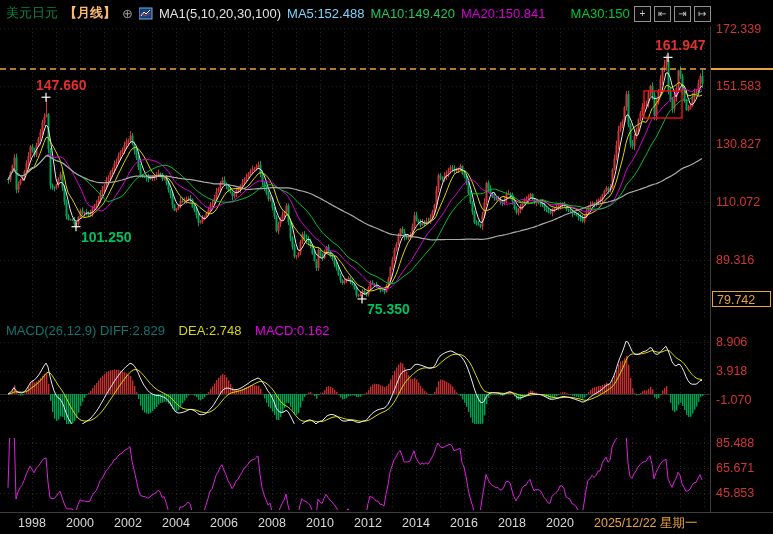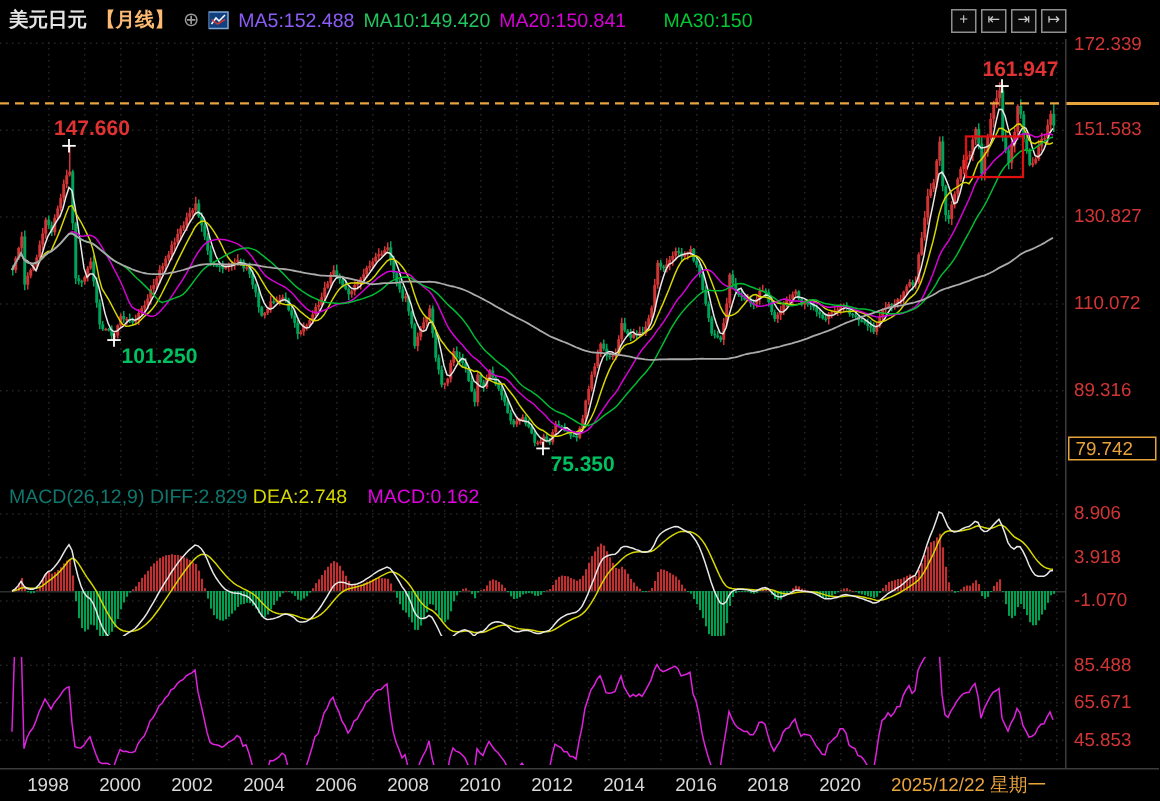--- a/index.html
+++ b/index.html
@@ -1,25 +1,25 @@
 <!DOCTYPE html>
 <html><head>
 <meta charset="utf-8">
 <style>
   html,body{margin:0;padding:0;background:#000;}
   #app{position:relative;width:773px;height:534px;background:#000;overflow:hidden;
        font-family:"Liberation Sans","DejaVu Sans",sans-serif;}
   
   #header{position:absolute;left:0;top:0;width:773px;height:26px;display:flex;
           align-items:center;gap:6px;padding-left:6px;box-sizing:border-box;font-size:13px;}
-  .sym{color:#e5e5e5;font-weight:700;text-align:center;}
+  .sym{color:#15803d;font-weight:400;text-align:center;}
   .period{color:#fdba74;font-weight:700;cursor:pointer;text-align:center;}
   .expand{color:#9a9a9a;font-size:13px;}
   .ma-set{color:#e2e2e2;}
-  .ma5{color:#8b5cf6;}
+  .ma5{color:#7dd3fc;}
   .ma10{color:#22c55e;}
   .ma20{color:#d400d4;}
   .ma30{color:#00c832;padding-left:19px;}
   #toolbar{position:absolute;right:62px;top:6px;display:flex;gap:3px;}
   .tbtn{width:15px;height:14px;border:1px solid #8f8f8f;background:#0a0a0a;color:#c8c8c8;
         font-size:10px;line-height:13px;text-align:center;cursor:pointer;}
   .mini-chart{display:inline-block;width:14px;height:13px;}
   
   .ind-row{position:absolute;left:6px;font-size:13px;white-space:nowrap;}
   .ind-w{color:#0f766e;} .ind-y{color:#d6d600;} .ind-m{color:#e200e2;}
@@ -42,36 +42,37 @@
     <span class="sym">美元日元</span>
     <span class="period">【月线】</span>
     <span class="expand">⊕</span>
     <span class="mini-chart">
       <svg width="14" height="13" style="position:static">
         <rect x="0" y="1" width="13" height="11" fill="#12407e" stroke="#7fa8d8" stroke-width="1"></rect>
         <polyline points="2,9 5,5 7,7 11,3" fill="none" stroke="#ffffff" stroke-width="1"></polyline>
         <polyline points="2,6 6,9 11,6" fill="none" stroke="#d23535" stroke-width="1"></polyline>
       </svg>
     </span>
+    <span class="ma-set">MA1(5,10,20,30,100)</span>
     <span class="ma5">MA5:152.488</span>
     <span class="ma10">MA10:149.420</span>
     <span class="ma20">MA20:150.841</span>
     <span class="ma30">MA30:150</span>
   </div>
 
   <div id="toolbar">
     <span class="tbtn">+</span>
     <span class="tbtn">⇤</span>
     <span class="tbtn">⇥</span>
     <span class="tbtn">↦</span>
   </div>
 
   <div class="ind-row" style="top:323px">
     <span class="ind-w">MACD(26,12,9) DIFF:2.829</span>
-    <span class="ind-y" style="">DEA:2.748</span>
+    <span class="ind-y" style="margin-left:10px">DEA:2.748</span>
     <span class="ind-m" style="margin-left:10px">MACD:0.162</span>
   </div>
 
 
   <svg id="chart" width="773" height="534">
     <defs>
       <clipPath id="clipMain">
           <rect x="0" y="27" width="710" height="292"></rect>
         </clipPath>
       <clipPath id="clipMacd">

